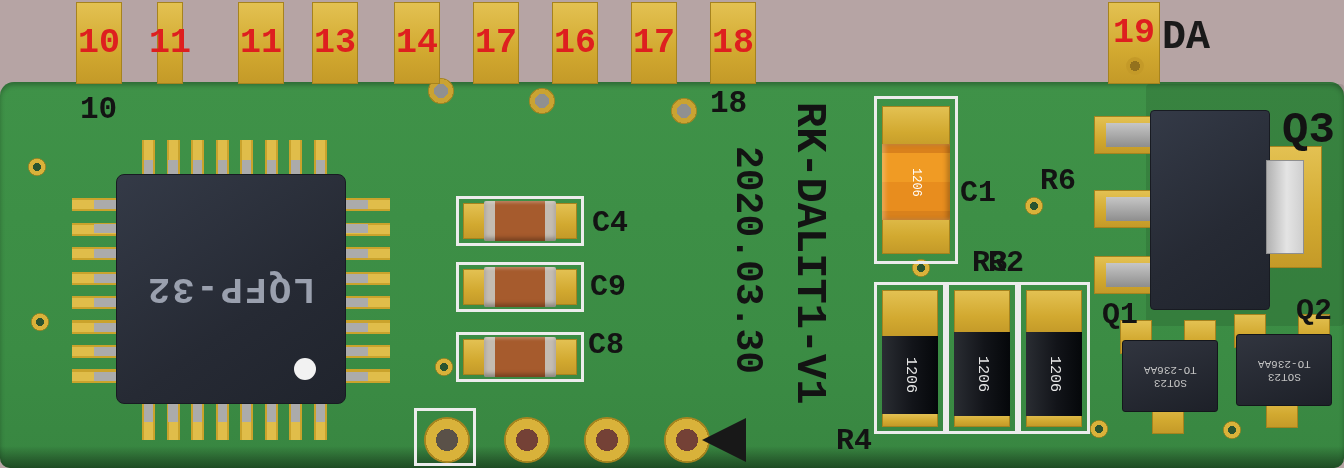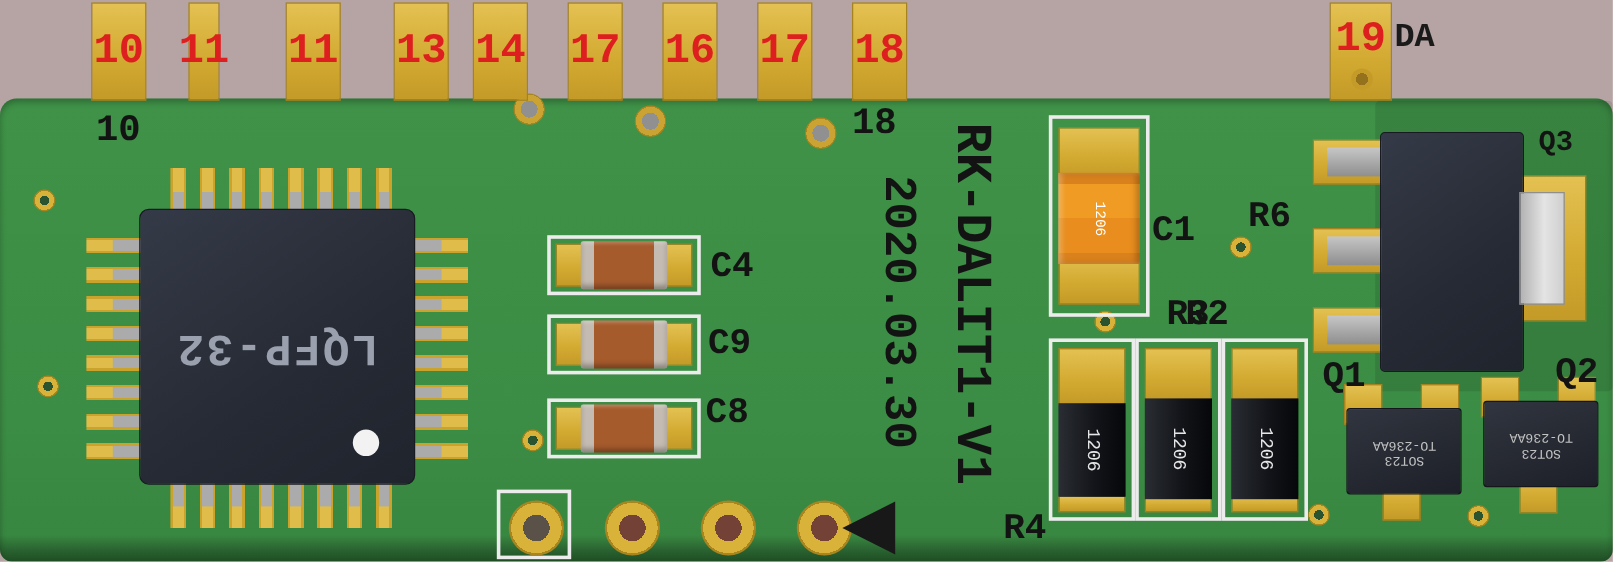--- a/index.html
+++ b/index.html
@@ -79,21 +79,21 @@
 
   <div class="abs gold edge-pad" style="left:76px;width:46px">
     <span class="rednum">10</span>
     </div>
   <div class="abs gold edge-pad" style="left:157px;width:26px">
     <span class="rednum">11</span>
     </div>
   <div class="abs gold edge-pad" style="left:238px;width:46px">
     <span class="rednum">11</span>
     </div>
-  <div class="abs gold edge-pad" style="left:328px;width:46px">
+  <div class="abs gold edge-pad" style="left:312px;width:46px">
     <span class="rednum">13</span>
     </div>
   <div class="abs gold edge-pad" style="left:394px;width:46px">
     <span class="rednum">14</span>
     </div>
   <div class="abs gold edge-pad" style="left:473px;width:46px">
     <span class="rednum">17</span>
     </div>
   <div class="abs gold edge-pad" style="left:552px;width:46px">
     <span class="rednum">16</span>
@@ -102,21 +102,21 @@
     <span class="rednum">17</span>
     </div>
   <div class="abs gold edge-pad" style="left:710px;width:46px">
     <span class="rednum">18</span>
     </div>
 
   <div class="abs gold edge-pad" style="left:1108px;width:52px">
     <span class="rednum" style="margin-bottom:20px">19</span>
     <span class="pad-hole" style="left:17px;top:54px"></span>
     </div>
-  <div class="abs ref" style="left:1162px;top:18px;font-size:28px;color:#1a1a1a">DA</div>
+  <div class="abs ref" style="left:1162px;top:18px;font-size:40px;color:#1a1a1a">DA</div>
 
   <div class="abs ref" style="left:80px;top:94px;font-size:31px">10</div>
   <div class="abs ref" style="left:710px;top:88px;font-size:31px">18</div>
   <div class="abs vtext" style="left:722px;top:146px;font-size:38px;width:44px;text-align:left">2020.03.30</div>
   <div class="abs vtext" style="left:782px;top:102px;font-size:42px;width:48px">RK-DALIT1-V1</div>
 
   <div class="abs" style="left:142px;top:140px;width:185px;height:46px;background:repeating-linear-gradient(90deg,#caa32c 0 2px,#e0bd4a 2px 11px,#caa32c 11px 13px,rgba(0,0,0,0) 13px 24.5px)"></div>
   <div class="abs" style="left:142px;top:394px;width:185px;height:46px;background:repeating-linear-gradient(90deg,#caa32c 0 2px,#e0bd4a 2px 11px,#caa32c 11px 13px,rgba(0,0,0,0) 13px 24.5px)"></div>
   <div class="abs" style="left:72px;top:198px;width:46px;height:185px;background:repeating-linear-gradient(180deg,#caa32c 0 2px,#e0bd4a 2px 11px,#caa32c 11px 13px,rgba(0,0,0,0) 13px 24.5px)"></div>
   <div class="abs" style="left:344px;top:198px;width:46px;height:185px;background:repeating-linear-gradient(180deg,#caa32c 0 2px,#e0bd4a 2px 11px,#caa32c 11px 13px,rgba(0,0,0,0) 13px 24.5px)"></div>
@@ -187,21 +187,21 @@
 
   <div class="abs gold" style="left:1094px;top:116px;width:64px;height:38px"></div>
   <div class="abs gold" style="left:1094px;top:190px;width:64px;height:38px"></div>
   <div class="abs gold" style="left:1094px;top:256px;width:64px;height:38px"></div>
   <div class="abs gold" style="left:1264px;top:146px;width:58px;height:122px"></div>
   <div class="abs lead" style="left:1106px;top:123px;width:52px;height:24px"></div>
   <div class="abs lead" style="left:1106px;top:197px;width:52px;height:24px"></div>
   <div class="abs lead" style="left:1106px;top:263px;width:52px;height:24px"></div>
   <div class="abs chip-body" style="left:1150px;top:110px;width:120px;height:200px;border-radius:4px"></div>
   <div class="abs q3-tab" style="left:1266px;top:160px;width:38px;height:94px"></div>
-  <div class="abs ref" style="left:1282px;top:108px;font-size:24px">Q3</div>
+  <div class="abs ref" style="left:1282px;top:108px;font-size:44px">Q3</div>
 
   <div class="abs gold" style="left:1120px;top:320px;width:32px;height:34px"></div>
   <div class="abs gold" style="left:1184px;top:320px;width:32px;height:34px"></div>
   <div class="abs gold" style="left:1152px;top:400px;width:32px;height:34px"></div>
   <div class="abs sot-body" style="left:1122px;top:340px;width:96px;height:72px">
     <div class="sot-text">
       <div>SOT23</div>
       <div>TO-236AA</div>
     </div>
   </div>

